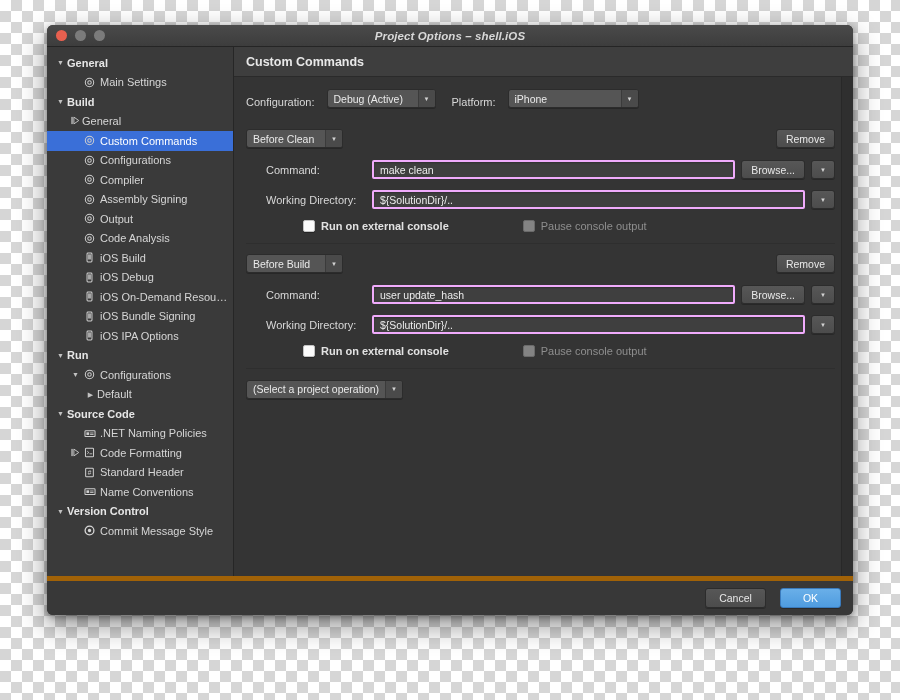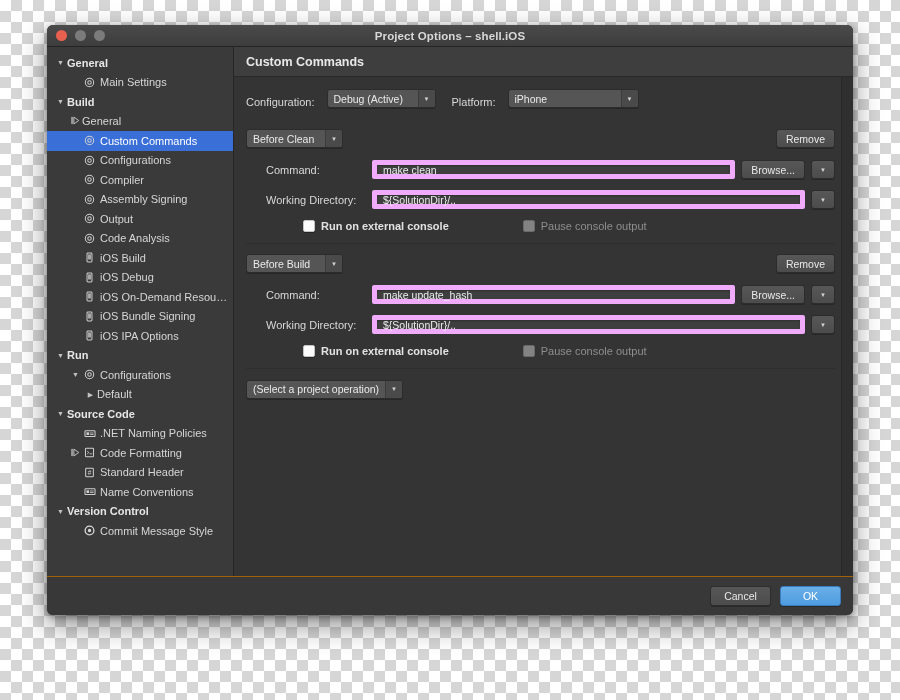--- a/index.html
+++ b/index.html
@@ -38,20 +38,21 @@
 
   
   .titlebar {
     height: 22px;
     background: linear-gradient(#4a4a4a, #3d3d3d);
     border-bottom: 1px solid #252525;
     display: flex;
     align-items: center;
     position: relative;
     flex: 0 0 auto;
+    font-style: italic;
   }
   .traffic-lights {
     display: flex;
     gap: 8px;
     padding-left: 9px;
     align-items: center;
   }
   .tl {
     width: 11px;
     height: 11px;
@@ -251,21 +252,21 @@
   }
   .field-row .fld-label {
     width: 100px;
     flex: 0 0 100px;
     margin-left: 20px;
   }
   .text-input {
     flex: 1 1 auto;
     height: 19px;
     background: #3f3f3f;
-    border: 5px solid #f0abfc;
+    border: 2px solid #f0abfc;
     border-radius: 2px;
     font-size: 10.5px;
     color: #ececec;
     padding: 0 6px;
     font-family: "Liberation Sans", sans-serif;
     min-width: 0;
     display: flex;
     align-items: center;
     box-shadow: inset 0 1px 2px rgba(0,0,0,0.25);
   }
@@ -326,26 +327,26 @@
     top: 30px; right: 0; bottom: 0;
     width: 12px;
     background: #2f2f2f;
     border-left: 1px solid #282828;
   }
 
   
   .footer {
     height: 39px;
     background: #383838;
-    border-top: 1px solid #a16207;
+    border-top: 5px solid #a16207;
     display: flex;
     align-items: center;
     justify-content: flex-end;
     padding-right: 12px;
-    gap: 9px;
+    gap: 14px;
     flex: 0 0 auto;
   }
   .btn.wide { min-width: 61px; height: 20px; }
   .btn.primary {
     background: linear-gradient(#6aafe8, #4f9ce0);
     border: 1px solid #3a7bbd;
     color: #ffffff;
     font-weight: normal;
   }
 </style>
@@ -645,21 +646,21 @@
             <div class="cmd-block">
               <div class="cmd-top">
                 <div class="popup trig">
                   <span class="ptext">Before Build</span>
                   <span class="parrow">▼</span>
                 </div>
                 <button class="btn">Remove</button>
               </div>
               <div class="field-row">
                 <span class="fld-label">Command:</span>
-                <div class="text-input">make update_hash</div>
+                <div class="text-input">user update_hash</div>
                 <button class="btn">Browse...</button>
                 <div class="mini-arrow">▼</div>
               </div>
               <div class="field-row">
                 <span class="fld-label">Working Directory:</span>
                 <div class="text-input">${SolutionDir}/..</div>
                 <div class="mini-arrow">▼</div>
               </div>
               <div class="check-row">
                 <span class="chk-wrap">

